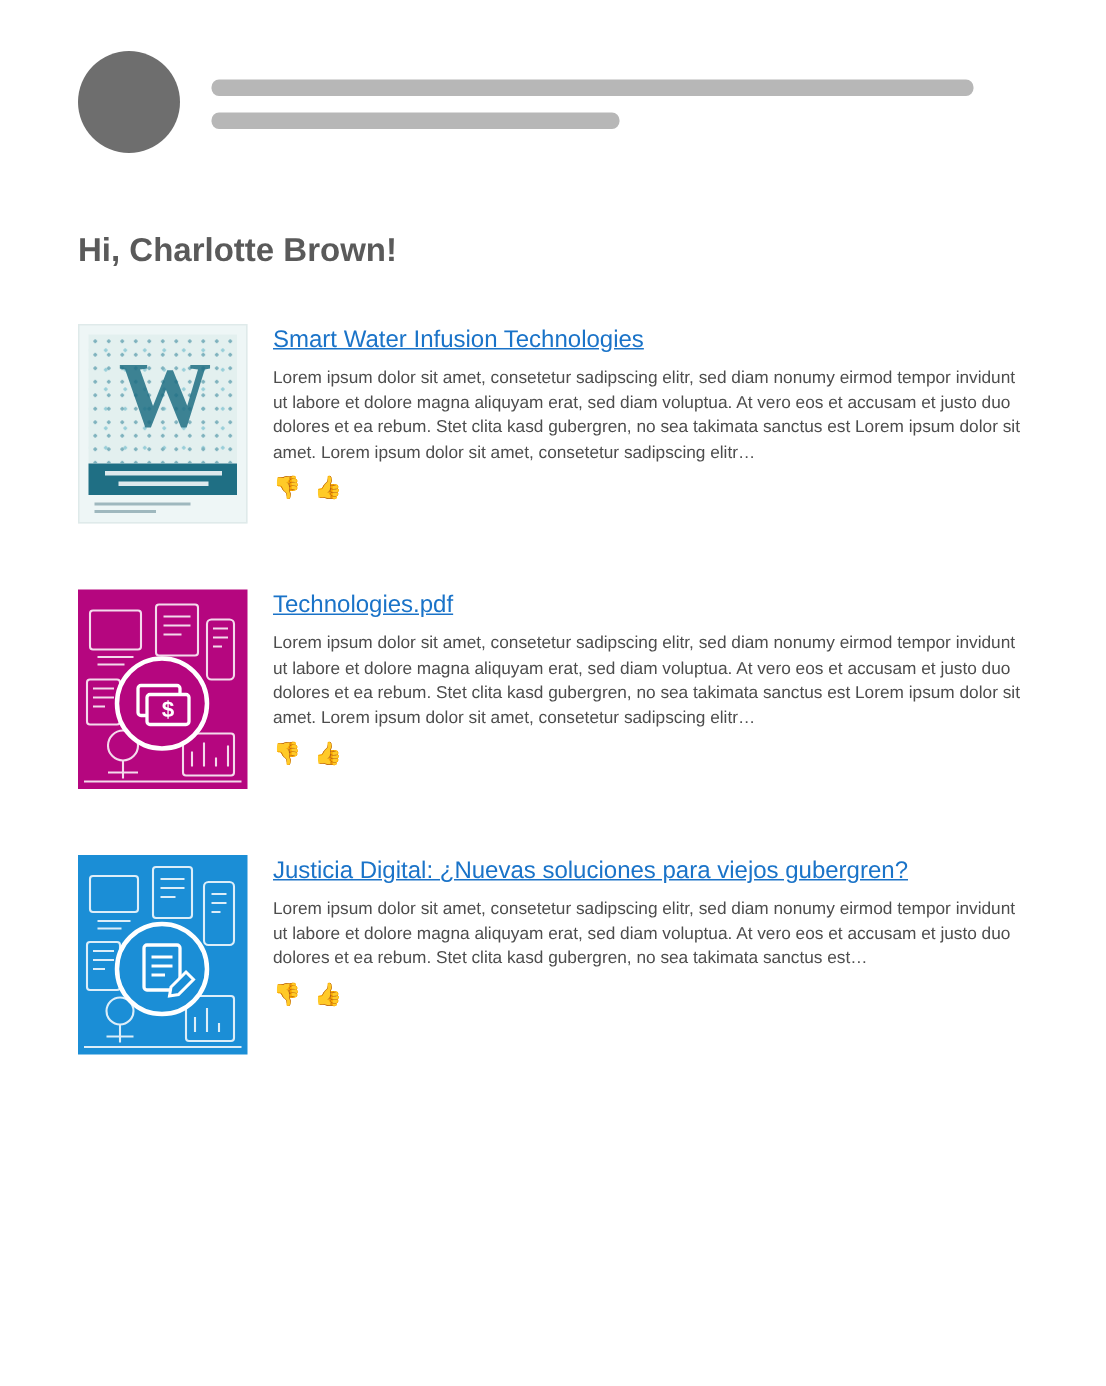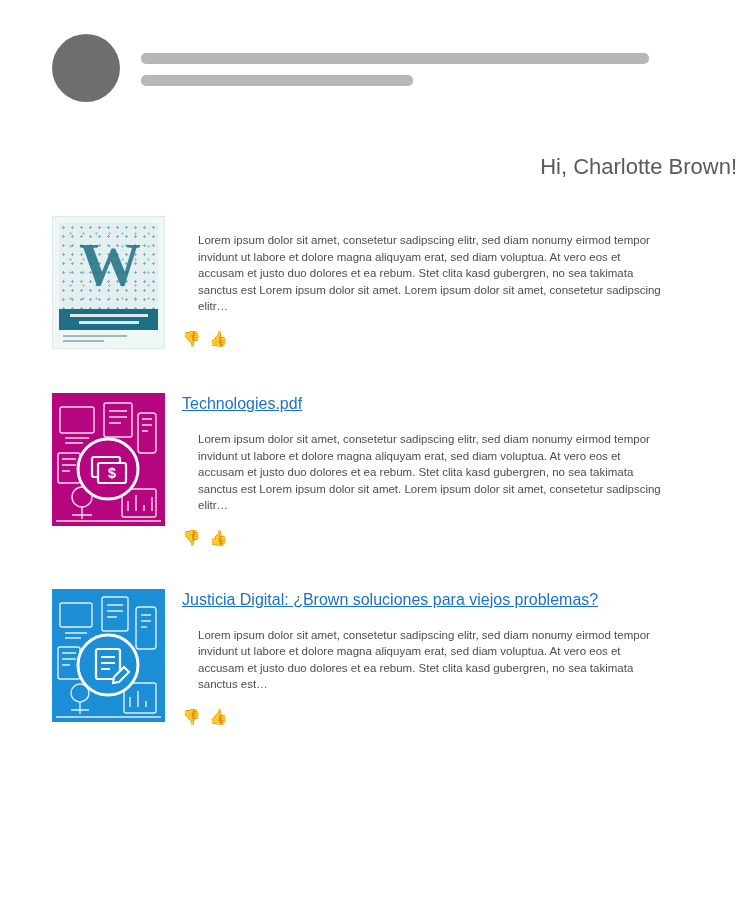--- a/index.html
+++ b/index.html
@@ -48,22 +48,21 @@
     background: #b7b7b7;
   }
   .bar-1 { width: 508px; }
   .bar-2 { width: 272px; }
 
   
   .greeting {
     margin: 52px 0 0 52px;
     font-size: 22px;
     color: #5a5a5a;
-    font-weight: normal;
-    text-align: right;
+    font-weight: bold;
   }
 
   .intro {
     margin: 30px 52px 0 52px;
     font-size: 22px;
     line-height: 34px;
     color: #5a5a5a;
   }
   .intro a {
     color: #1a73c8;
@@ -96,21 +95,21 @@
     color: #1a73c8;
     text-decoration: underline;
     line-height: 22px;
     display: block;
     margin-bottom: 6px;
   }
   .rec-desc {
     font-size: 11.5px;
     line-height: 16.5px;
     color: #4d4d4d;
-    margin: 16px;
+    margin: 0;
   }
   .rec-actions {
     margin-top: 8px;
     display: flex;
     gap: 9px;
     font-size: 15px;
     color: #4a6fa5;
     line-height: 1;
   }
   .rec-actions span {
@@ -223,20 +222,21 @@
         <div class="t1-band">
           <i></i>
             <i></i>
         </div>
         <div class="t1-lines">
           <i></i>
             <i></i>
         </div>
       </div>
       <div class="rec-body">
+        <a href="#" class="rec-title">Smart Water Infusion Technologies</a>
         <p class="rec-desc">Lorem ipsum dolor sit amet, consetetur sadipscing elitr, sed diam nonumy eirmod tempor invidunt ut labore et dolore magna aliquyam erat, sed diam voluptua. At vero eos et accusam et justo duo dolores et ea rebum. Stet clita kasd gubergren, no sea takimata sanctus est Lorem ipsum dolor sit amet. Lorem ipsum dolor sit amet, consetetur sadipscing elitr…</p>
         <div class="rec-actions">
           <span>👎</span>
           <span>👍</span>
         </div>
       </div>
     </div>
 
     <div class="rec">
       <div class="thumb thumb-doc2">
@@ -298,21 +298,21 @@
             <g>
               <circle cx="56" cy="76" r="30" fill="#1b8ed6" stroke="#ffffff" stroke-width="3"></circle>
               <rect x="44" y="60" width="24" height="30" rx="2" fill="none" stroke="#ffffff" stroke-width="2.2"></rect>
               <path d="M49 68 h14 M49 74 h14 M49 80 h9" stroke="#ffffff" stroke-width="2" fill="none"></path>
               <path d="M62 88 l10 -10 l5 5 l-10 10 l-6 1 z" fill="#1b8ed6" stroke="#ffffff" stroke-width="2"></path>
             </g>
           </svg>
         </div>
       </div>
       <div class="rec-body">
-        <a href="#" class="rec-title">Justicia Digital: ¿Brown soluciones para viejos problemas?</a>
+        <a href="#" class="rec-title">Justicia Digital: ¿Nuevas soluciones para viejos gubergren?</a>
         <p class="rec-desc">Lorem ipsum dolor sit amet, consetetur sadipscing elitr, sed diam nonumy eirmod tempor invidunt ut labore et dolore magna aliquyam erat, sed diam voluptua. At vero eos et accusam et justo duo dolores et ea rebum. Stet clita kasd gubergren, no sea takimata sanctus est…</p>
         <div class="rec-actions">
           <span>👎</span>
           <span>👍</span>
         </div>
       </div>
     </div>
 
   </div>
 </div>

